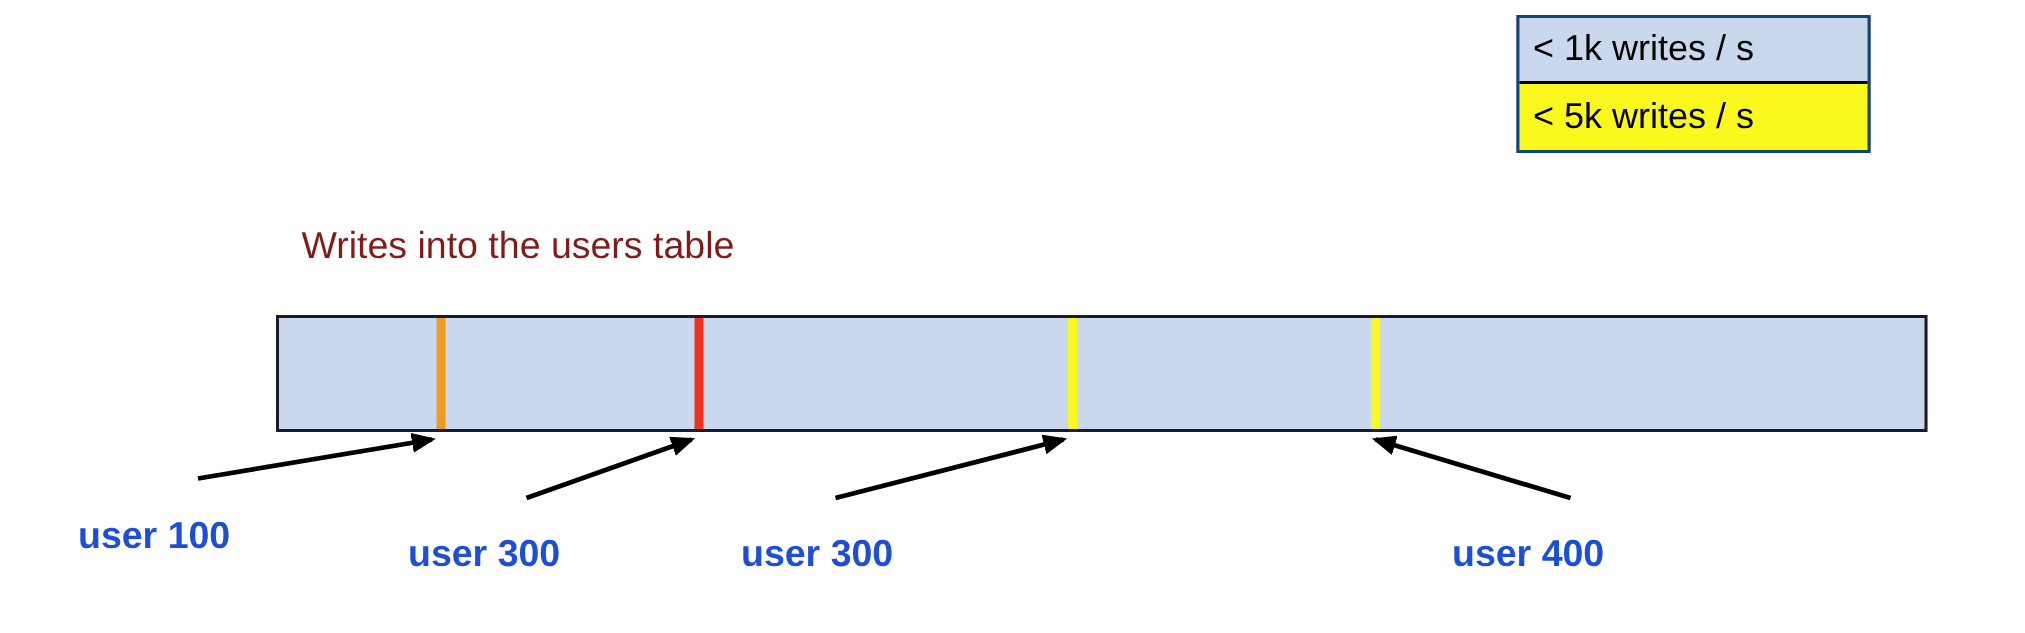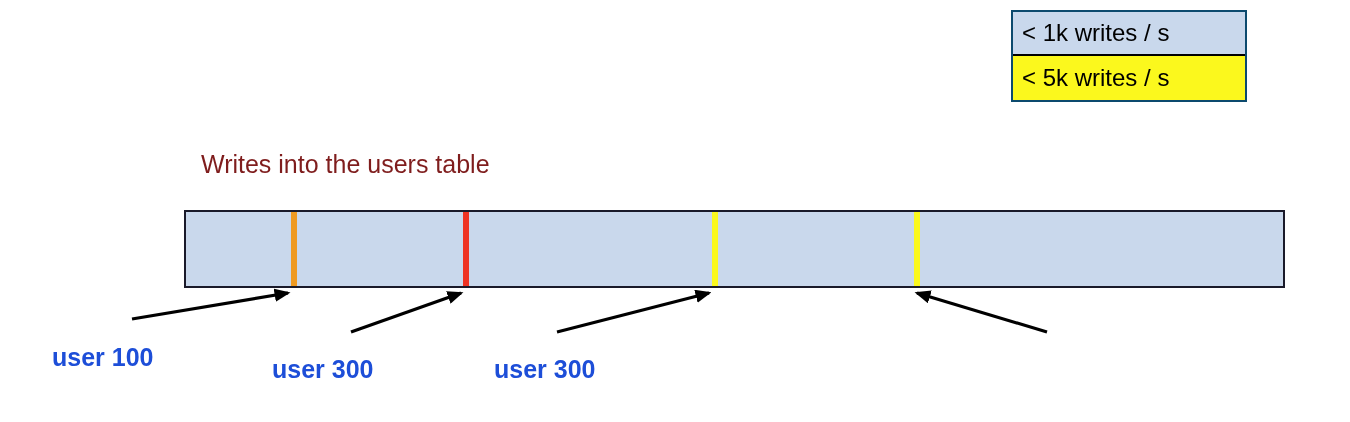--- a/index.html
+++ b/index.html
@@ -114,20 +114,21 @@
   <div id="table-bar">
     <div class="write-band" style="left:105px;background:#ef9a21"></div>
     <div class="write-band" style="left:277px;background:#ee3323"></div>
     <div class="write-band" style="left:526px;background:#fbf81d"></div>
     <div class="write-band" style="left:728px;background:#fbf81d"></div>
   </div>
 
   <div class="pointer-label" style="left:52px;top:343px">user 100</div>
   <div class="pointer-label" style="left:272px;top:355px">user 300</div>
   <div class="pointer-label" style="left:494px;top:355px">user 300</div>
+  <div class="pointer-label" style="left:968px;top:355px">user 400</div>
 
   <svg id="arrow-layer" viewBox="0 0 1350 422" xmlns="http://www.w3.org/2000/svg">
     <defs>
       <marker id="arrowhead" markerWidth="5" markerHeight="4.2" refX="4.2" refY="2.1" orient="auto" markerUnits="strokeWidth">
         <path d="M0,0 L5,2.1 L0,4.2 z" fill="#000000"></path>
       </marker>
     </defs>
     <line x1="132" y1="319" x2="288" y2="293" stroke="#000000" stroke-width="3.2" marker-end="url(#arrowhead)"></line>
     <line x1="351" y1="332" x2="461" y2="293" stroke="#000000" stroke-width="3.2" marker-end="url(#arrowhead)"></line>
     <line x1="557" y1="332" x2="709" y2="293" stroke="#000000" stroke-width="3.2" marker-end="url(#arrowhead)"></line>

